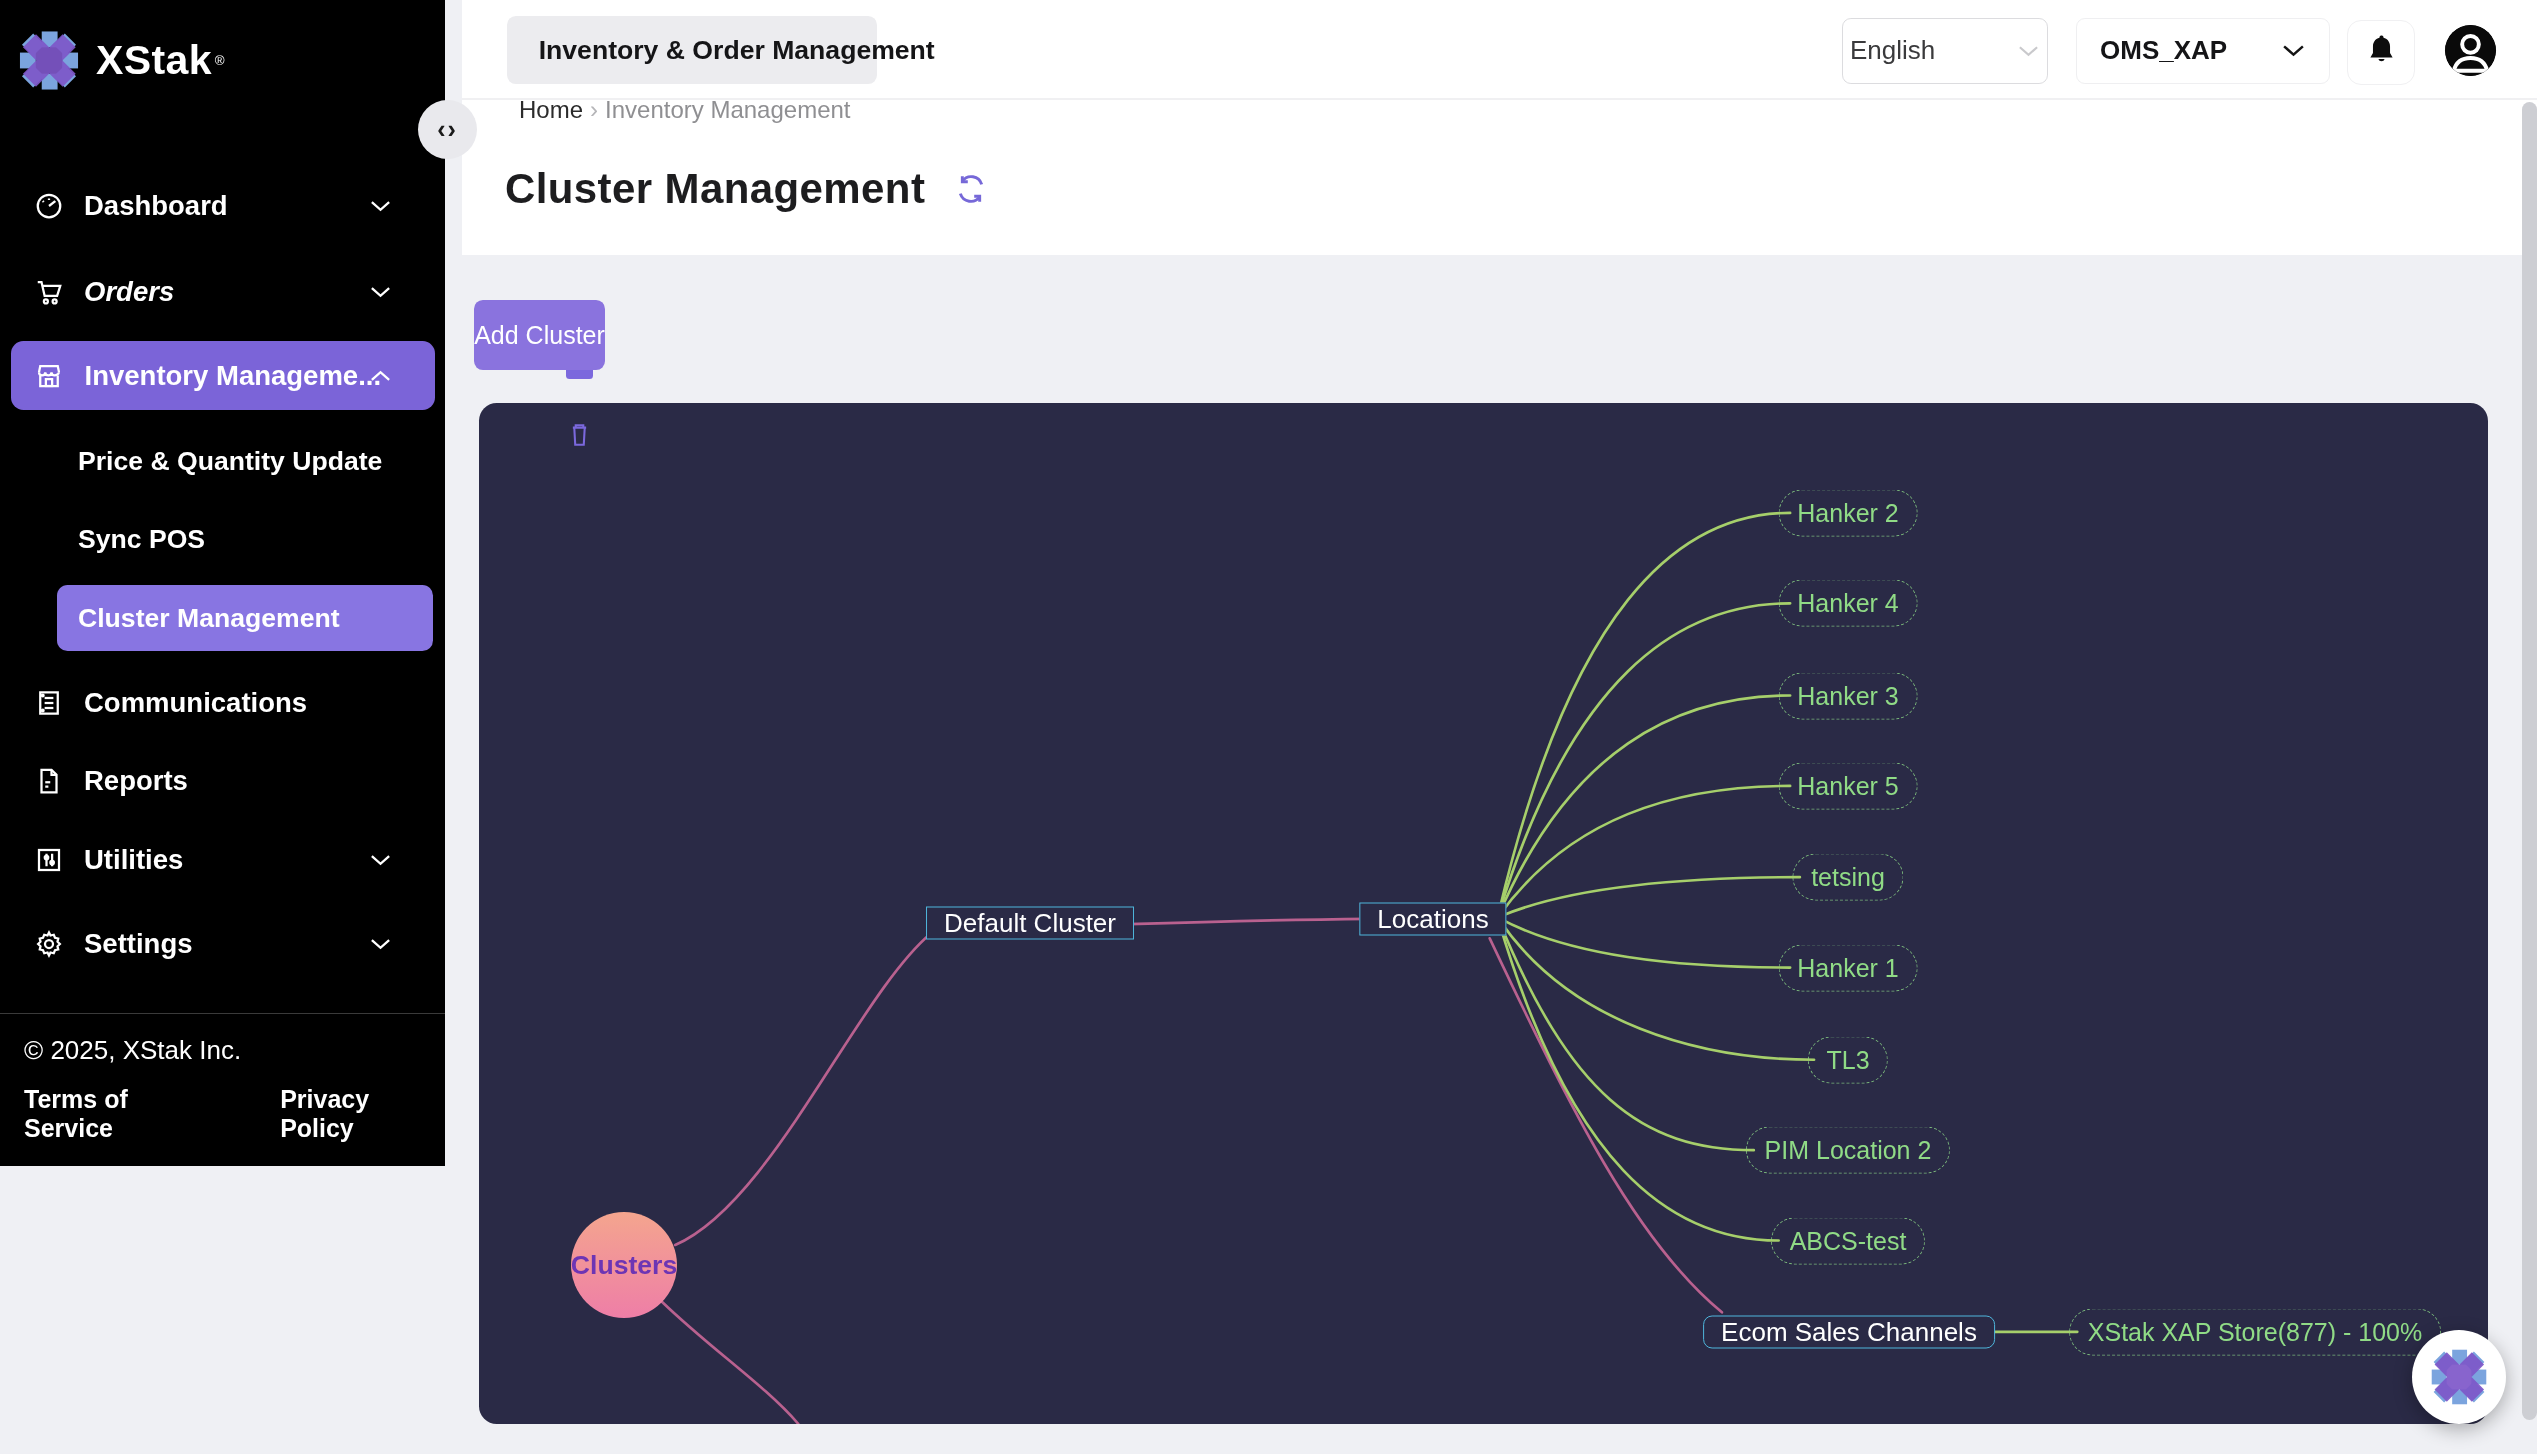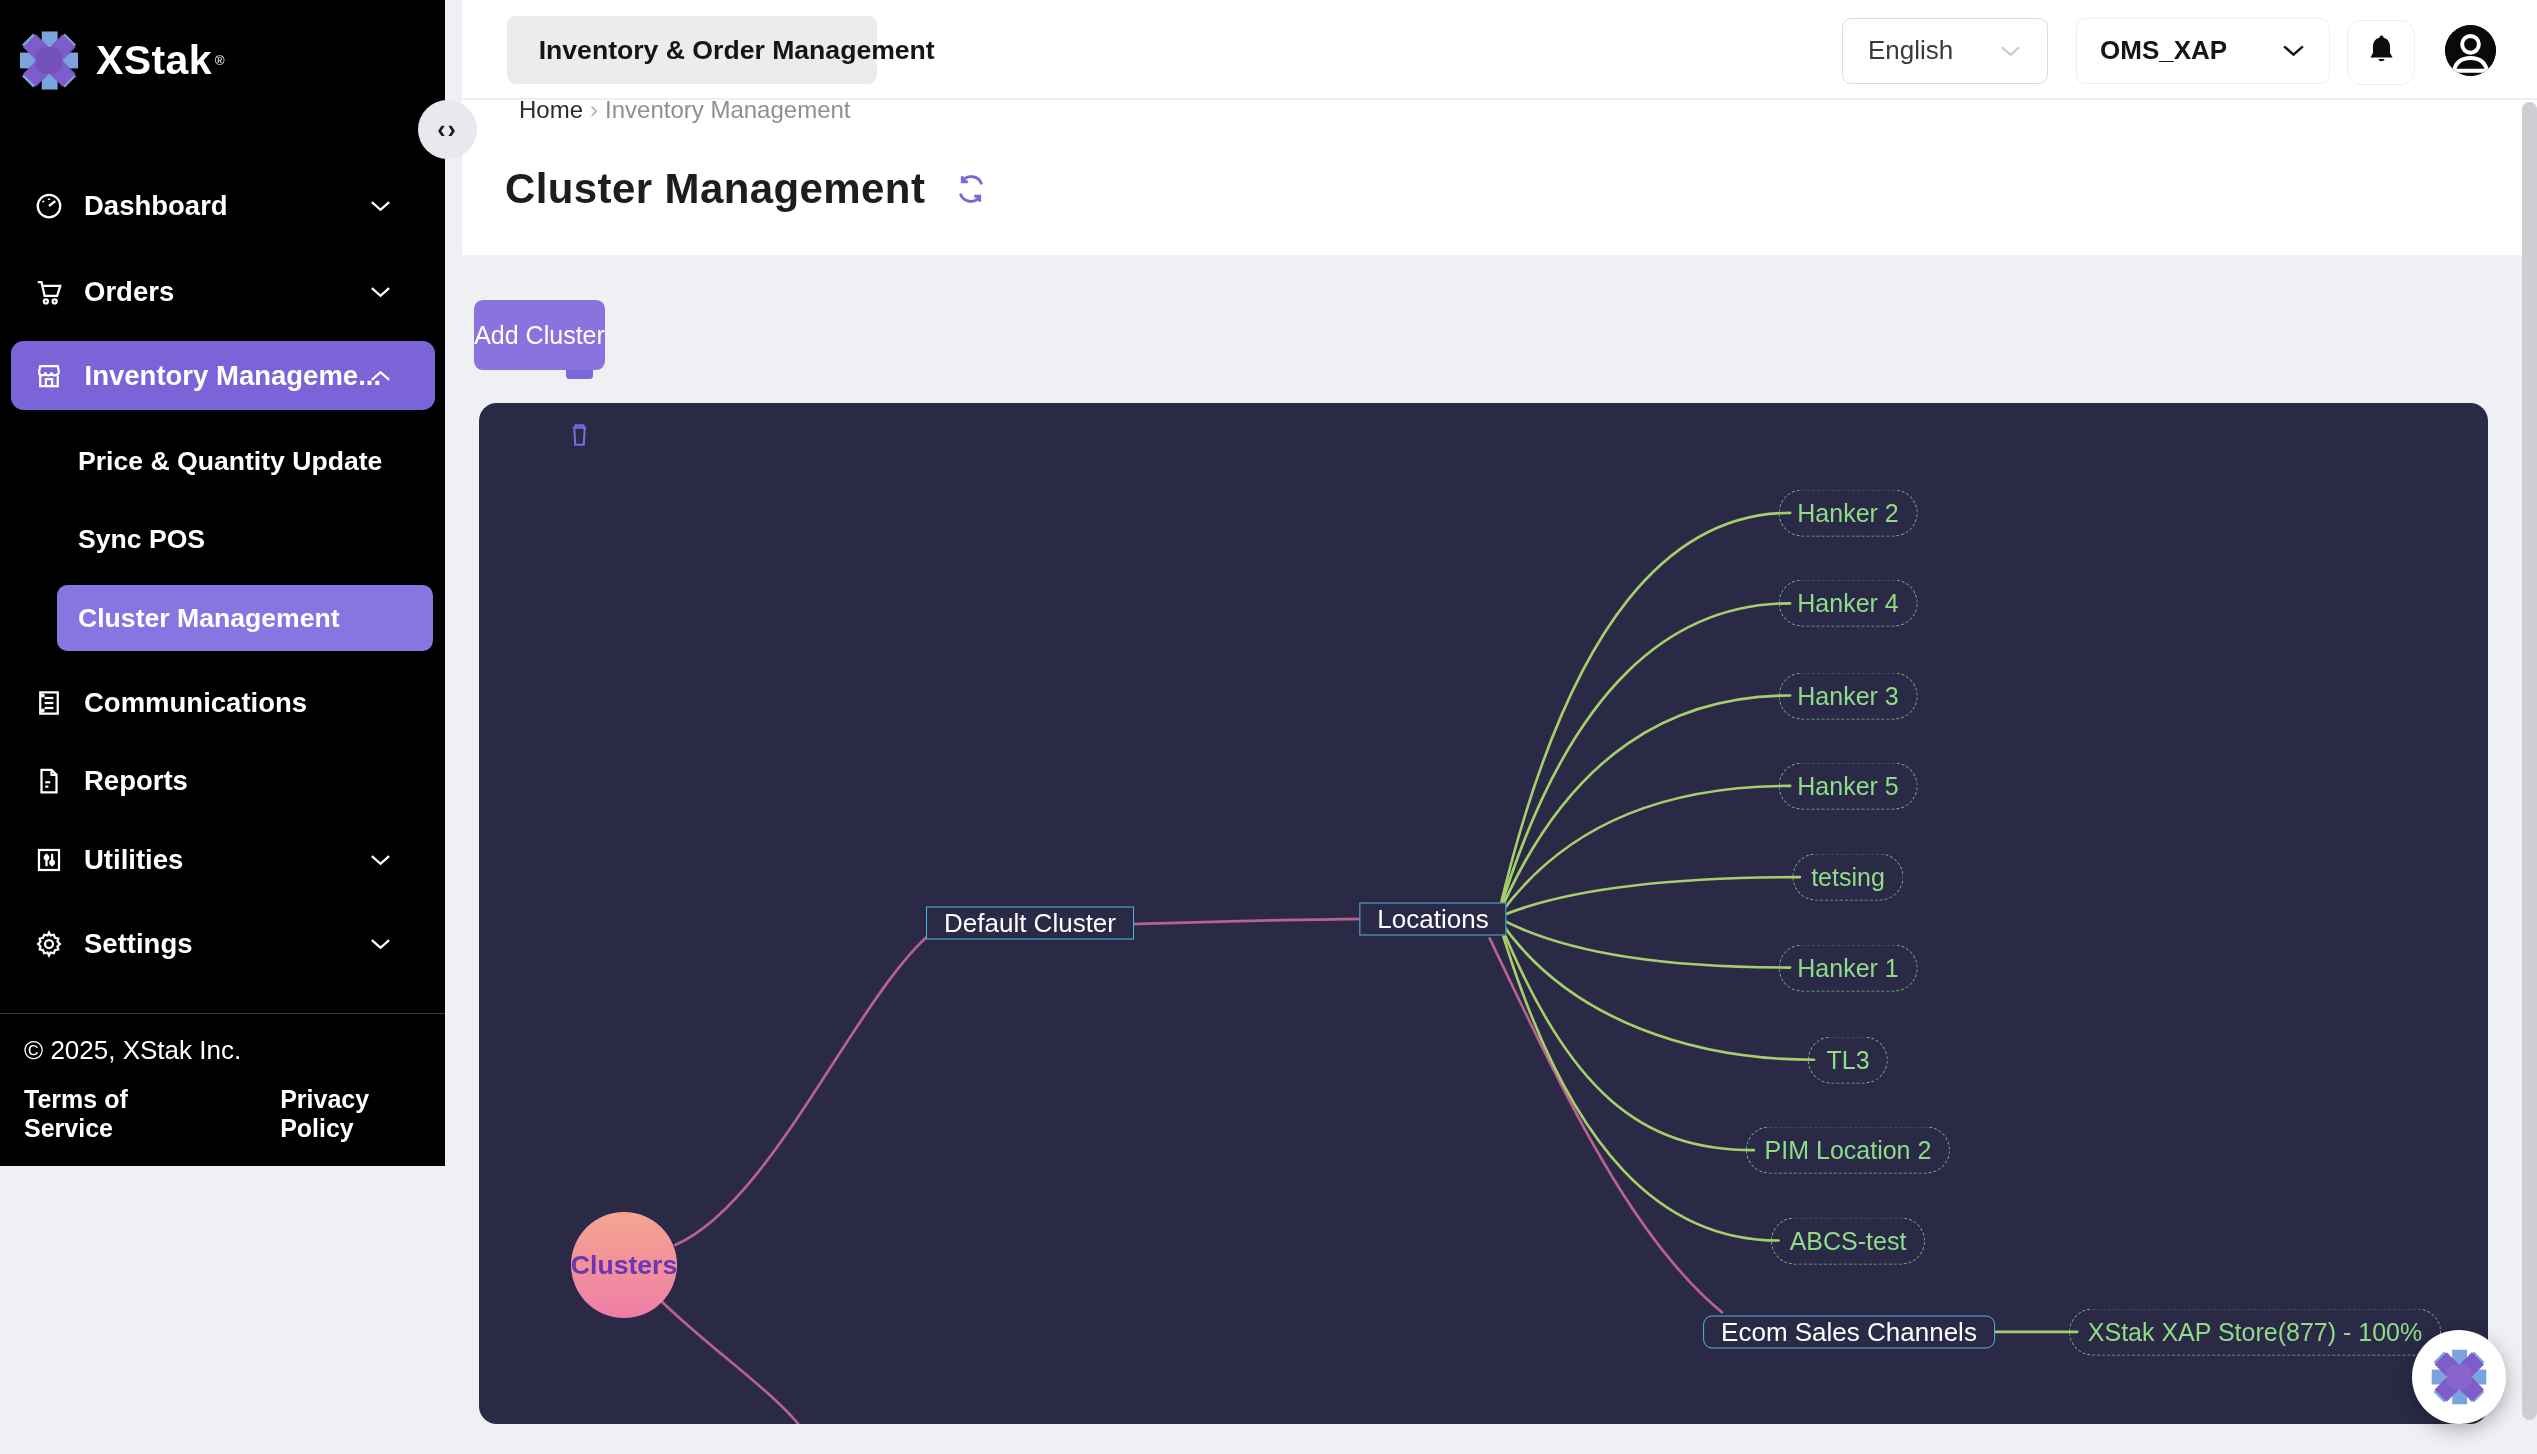--- a/index.html
+++ b/index.html
@@ -36,21 +36,21 @@
 
   
   .main { position:absolute; left:445px; top:0; width:2092px; height:1454px; }
   .topband { position:absolute; left:17px; top:0; width:2092px; height:255px; background:#fff; }
   .topband::after { content:""; position:absolute; left:0; top:98px; width:2092px; height:1.8px; background:#f0f0f2; }
   .switcher { position:absolute; left:45px; top:16px; width:370px; height:68px; background:#ececef; border-radius:8.9px; display:flex; align-items:center; padding:0 17.7px; cursor:pointer; }
   .switcher .grid-ic { width:30px; height:30px; margin-right:14px; }
   .switcher .sw-label { font-size:26.6px; font-weight:700; color:#151517; white-space:nowrap; }
   .switcher .updown { margin-left:14px; width:17.7px; height:32px; }
 
-  .lang-box { position:absolute; left:1380px; top:17.7px; width:206px; height:66px; background:#fff; border:1.8px solid #dcdcdf; border-radius:8.9px; display:flex; align-items:center; justify-content:space-between; padding:0 25px; cursor:pointer; }
+  .lang-box { position:absolute; left:1380px; top:17.7px; width:206px; height:66px; background:#fff; border:1.8px solid #dcdcdf; border-radius:8.9px; display:flex; align-items:center; justify-content:space-between; padding:0 7px; cursor:pointer; }
   .lang-box .val { font-size:26px; color:#3a3a3c; }
   .ws-box { position:absolute; left:1614px; top:17.7px; width:254px; height:66px; background:#fff; border:1.8px solid #efeff1; border-radius:8.9px; display:flex; align-items:center; justify-content:space-between; padding:0 23px; cursor:pointer; }
   .ws-box .val { font-size:26px; font-weight:600; color:#151517; }
   .bell-box { position:absolute; left:1885px; top:19.5px; width:68px; height:65px; background:#fff; border:1.8px solid #f0f0f2; border-radius:14px; display:flex; align-items:center; justify-content:center; cursor:pointer; }
   .avatar { position:absolute; left:1983px; top:25px; width:51px; height:51px; border-radius:50%; background:#0a0a0a; overflow:hidden; cursor:pointer; }
 
   .breadcrumb { position:absolute; left:57px; top:96px; font-size:24px; display:flex; gap:7px; align-items:flex-end; }
   .bc-home { color:#2b2b2b; cursor:pointer; }
   .bc-sep { color:#b5b5b8; }
   .bc-cur { color:#8f8f92; }
@@ -112,21 +112,21 @@
             <line x1="12" y1="6" x2="12" y2="7.2"></line>
             <line x1="17" y1="8" x2="16.2" y2="8.8"></line>
           </svg>
       </span>
       <span class="nlabel">Dashboard</span>
       <svg class="chev" viewBox="0 0 24 14" fill="none" stroke="#fff" stroke-width="2.4">
           <polyline points="3,3 12,11 21,3"></polyline>
         </svg>
     </div>
 
-    <div class="nav-row" style="top:257px;">
+    <div class="nav-row" style="top:257px;font-style:italic;">
       <span class="nicon">
         <svg viewBox="0 0 24 24" width="30" height="30" fill="none" stroke="#fff" stroke-width="1.8">
             <path d="M3 4h3l2.5 11h10l2.5-8H7"></path>
             <circle cx="9.5" cy="19.5" r="1.6"></circle>
             <circle cx="16.5" cy="19.5" r="1.6"></circle>
           </svg>
       </span>
       <span class="nlabel">Orders</span>
       <svg class="chev" viewBox="0 0 24 14" fill="none" stroke="#fff" stroke-width="2.4">
           <polyline points="3,3 12,11 21,3"></polyline>

